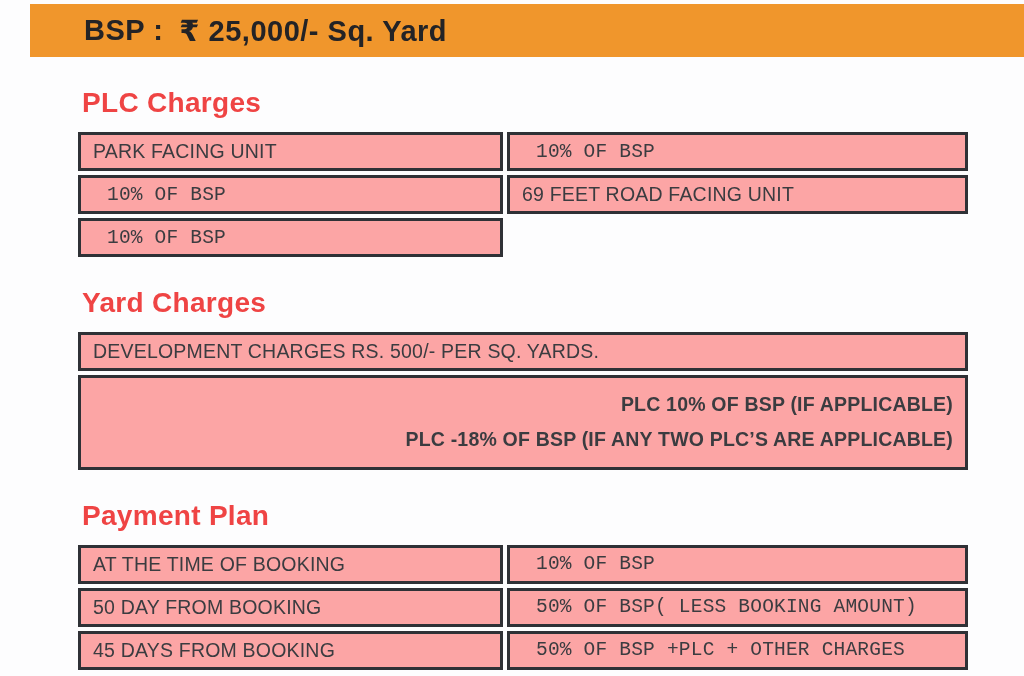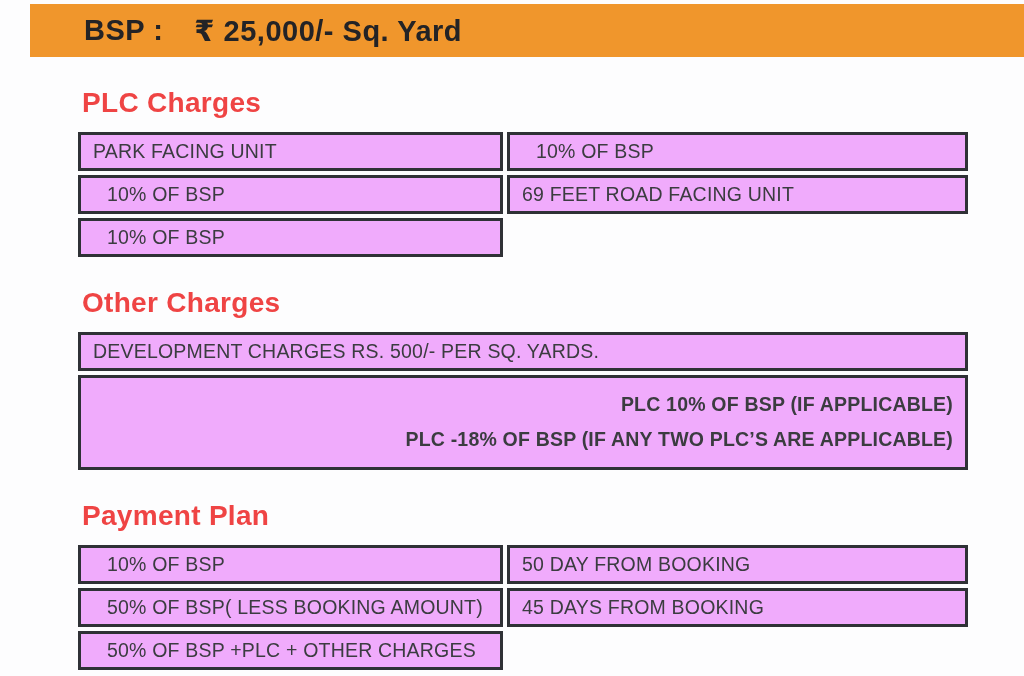--- a/index.html
+++ b/index.html
@@ -15,46 +15,46 @@
     height:53px;
     background:#F0962C;
     display:flex;
     align-items:center;
     padding-left:54px;
     color:#232326;
     font-weight:bold;
     font-size:29px;
     letter-spacing:0.5px;
   }
-  .top-bar .bsp-label { margin-right:31px; }
+  .top-bar .bsp-label { margin-right:16px; }
   .content { margin-left:78px; width:890px; }
   h2.section-title {
     font-size:28px;
     font-weight:800;
     color:#ef4444;
     letter-spacing:0.3px;
     margin:30px 0 13px 4px;
     line-height:1.15;
   }
   .grid { display:grid; gap:4px; }
   .two-col { grid-template-columns:425px 461px; }
   .one-col { grid-template-columns:890px;text-align:right; }
   .cell {
-    background:#f0abfc;
+    background:#fca5a5;
     border:3px solid #2f3136;
     min-height:39px;
     display:flex;
     align-items:center;
     padding:0 12px;
     font-size:19.5px;
     color:#3b3c40;
     letter-spacing:0.2px;
     white-space:nowrap;
   }
-  .cell.value { padding-left:26px; }
+  .cell.value { padding-left:26px;font-family:Liberation Mono, monospace; }
   .cell.multiline {
     display:block;
     padding:9px 12px;
     line-height:1.8;
     min-height:87px;
     font-weight:bold;
   }
 </style>
 </head>
 <body>
@@ -70,31 +70,32 @@
 
     <h2 class="section-title">PLC Charges</h2>
     <div class="grid two-col">
       <div class="cell label">PARK FACING UNIT</div>
       <div class="cell value">10% OF BSP</div>
       <div class="cell value">10% OF BSP</div>
       <div class="cell label">69 FEET ROAD FACING UNIT</div>
       <div class="cell value">10% OF BSP</div>
     </div>
 
-    <h2 class="section-title">Other Charges</h2>
+    <h2 class="section-title">Yard Charges</h2>
     <div class="grid one-col">
       <div class="cell label">DEVELOPMENT CHARGES RS. 500/- PER SQ. YARDS.</div>
       <div class="cell label multiline">
         <div>PLC 10% OF BSP (IF APPLICABLE)</div>
         <div>PLC -18% OF BSP (IF ANY TWO PLC’S ARE APPLICABLE)</div>
       </div>
     </div>
 
     <h2 class="section-title">Payment Plan</h2>
     <div class="grid two-col">
+      <div class="cell label">AT THE TIME OF BOOKING</div>
       <div class="cell value">10% OF BSP</div>
       <div class="cell label">50 DAY FROM BOOKING</div>
       <div class="cell value">50% OF BSP( LESS BOOKING AMOUNT)</div>
       <div class="cell label">45 DAYS FROM BOOKING</div>
       <div class="cell value">50% OF BSP +PLC + OTHER CHARGES</div>
     </div>
 
   </div>
 </div>
 

